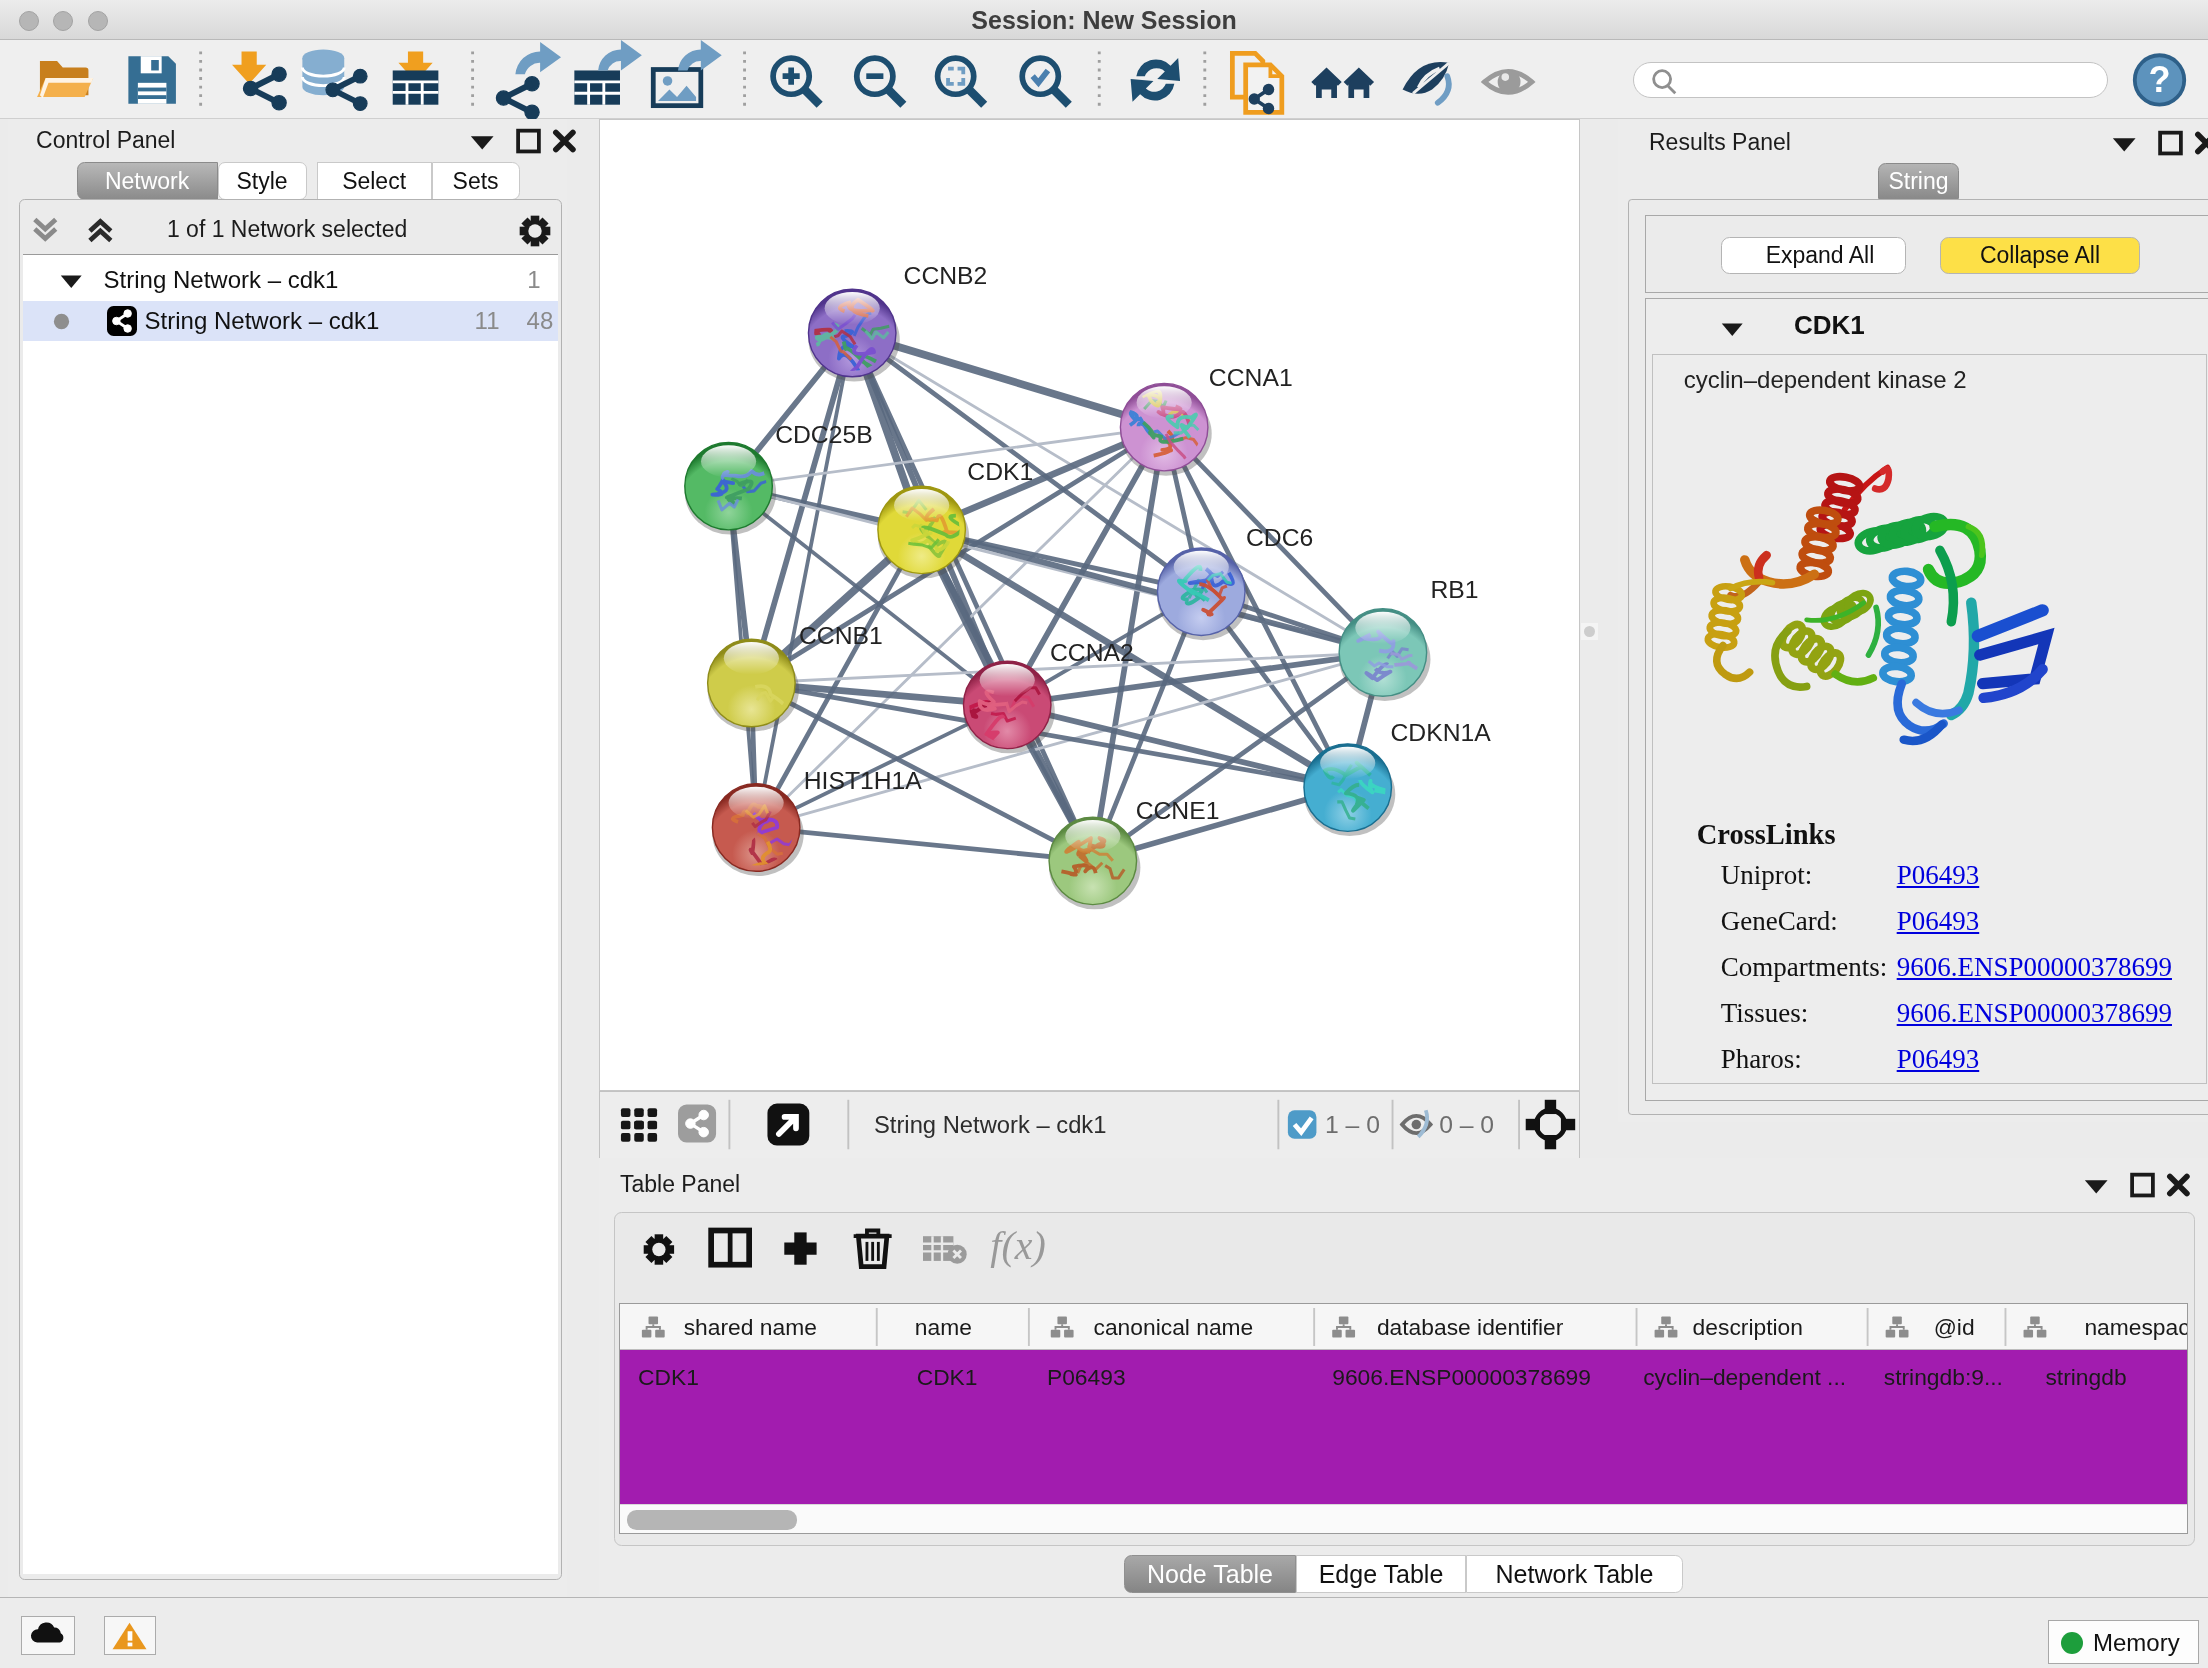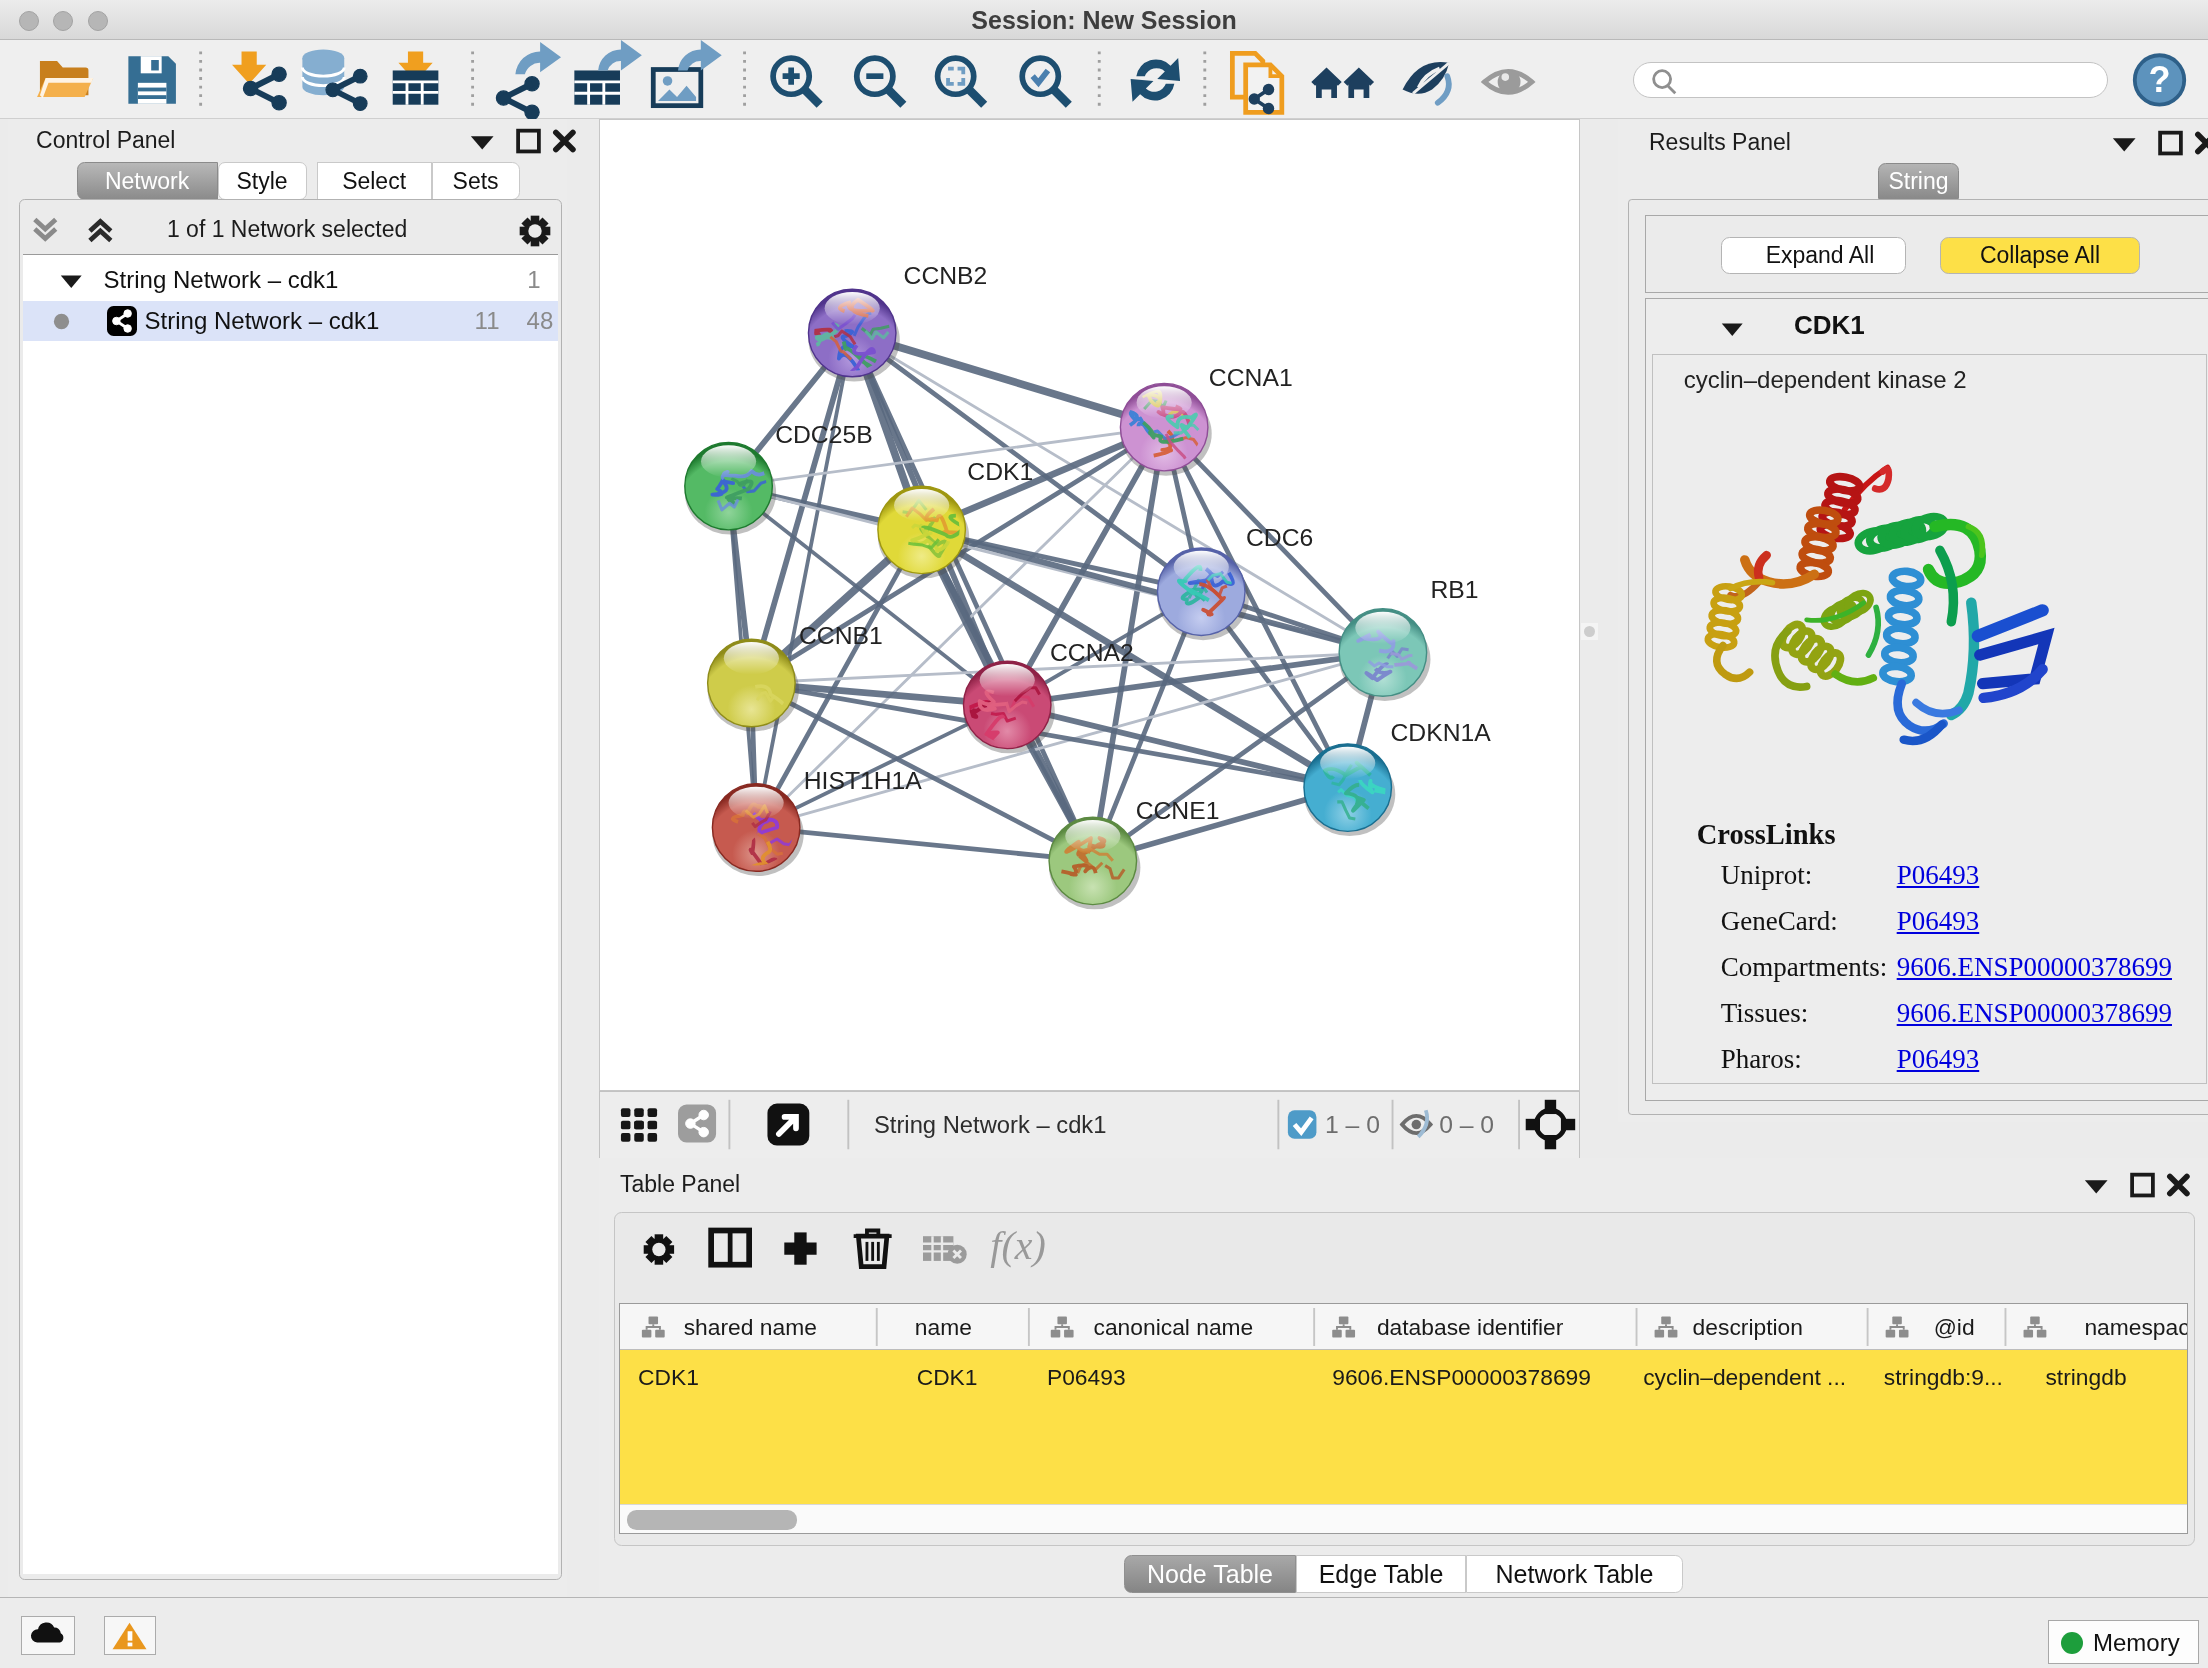--- a/index.html
+++ b/index.html
@@ -761,21 +761,21 @@
 
     <g transform="translate(332,29)">
       <rect x="-22" y="-13" width="32" height="26" fill="#9b9b9b"></rect>
       <path d="M-22,-5 h32 M-22,3 h32 M-12,-13 v26 M-2,-13 v26" stroke="#e9e9e9" stroke-width="2.5"></path>
       <circle cx="14" cy="6" r="10" fill="#9b9b9b"></circle>
       <path d="M10,2 l8,8 M18,2 l-8,8" stroke="#e9e9e9" stroke-width="3"></path>
     </g>
 
     <text x="410" y="40" text-anchor="middle" font-size="42" fill="#999" font-family="Liberation Serif, serif" font-style="italic">f(x)</text>
   </svg>
-  <div style="position:absolute;left:20px;top:145px;width:1569px;height:231px;background:#fde047;border:1px solid #9a9a9a;overflow:hidden;">
+  <div style="position:absolute;left:20px;top:145px;width:1569px;height:231px;background:#a21caf;border:1px solid #9a9a9a;overflow:hidden;">
     <div style="position:absolute;left:0;top:0;width:1569px;height:46px;background:#f6f6f6;border-bottom:1px solid #bdbdbd;"></div>
     <svg width="1569" height="46" viewBox="0 0 1650 48" style="position:absolute;left:0;top:0;">
       <g stroke="#c6c6c6" stroke-width="2">
         <line x1="270" y1="4" x2="270" y2="44"></line>
           <line x1="430" y1="4" x2="430" y2="44"></line>
         <line x1="730" y1="4" x2="730" y2="44"></line>
           <line x1="1069" y1="4" x2="1069" y2="44"></line>
         <line x1="1312" y1="4" x2="1312" y2="44"></line>
           <line x1="1457" y1="4" x2="1457" y2="44"></line>
       </g>

